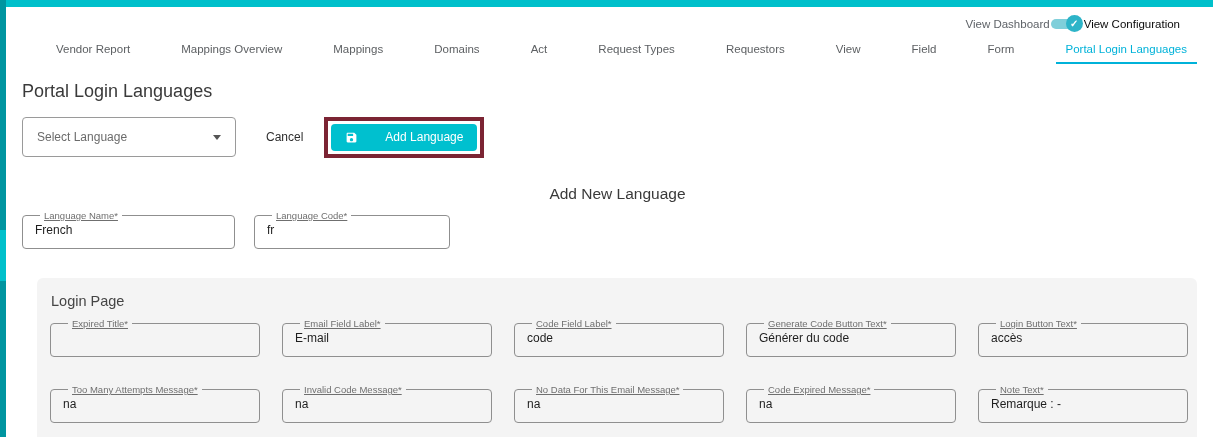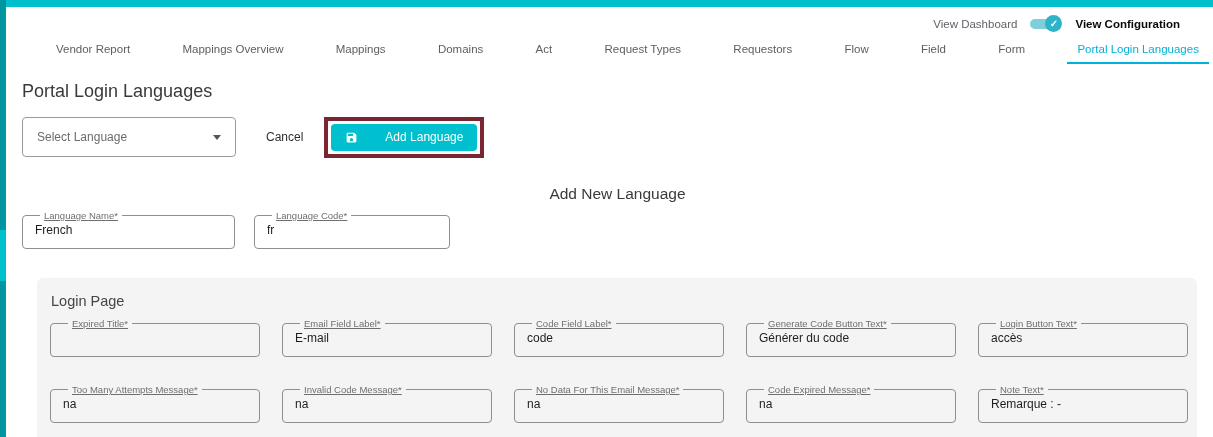--- a/index.html
+++ b/index.html
@@ -10,30 +10,30 @@
     -webkit-font-smoothing:antialiased;
   }
   
   .top-accent { position:absolute; left:0; top:0; width:100%; height:7px; background:var(--accent-top,#00c0cb); z-index:1; }
   .left-accent { position:absolute; left:0; top:0; width:6px; height:100%; background:var(--accent-left,#0095a0); z-index:2; }
   .left-accent-thumb { position:absolute; left:0; top:230px; width:6px; height:51px; background:var(--accent-top,#00c0cb); }
 
   .content { position:absolute; left:6px; top:7px; width:1207px; height:430px; }
 
   
-  .view-toggle-row { display:flex; align-items:center; justify-content:flex-end; padding:8px 33px 0 0; gap:13px; }
+  .view-toggle-row { display:flex; align-items:center; justify-content:flex-end; padding:8px 33px 0 0; gap:1px; }
   .toggle-left-label { font-size:11.5px; color:#5f6368; }
-  .toggle-right-label { font-size:11.5px; font-weight:700; color:#0a0a0a; }
+  .toggle-right-label { font-size:11.5px; font-weight:400; color:#0a0a0a; }
   .toggle { position:relative; width:32px; height:17px; cursor:pointer; flex:0 0 auto; }
   .toggle-track { position:absolute; left:0; top:4px; width:26px; height:10px; border-radius:5px; background:#7fcfda; }
   .toggle-thumb { position:absolute; right:0; top:0; width:17px; height:17px; border-radius:50%;
     background:#2db4c8; color:#fff; font-size:10px; line-height:17px; text-align:center; font-weight:700; }
 
   
-  .tabs { display:flex; justify-content:space-between; align-items:flex-end; padding:8px 4px 0 40px; height:32px; box-sizing:border-box; }
+  .tabs { display:flex; justify-content:space-between; align-items:flex-end; padding:8px 16px 0 40px; height:32px; box-sizing:border-box; }
   .tab { font-size:11.5px; color:#5d6063; padding:0 10px 9px 10px; cursor:pointer; white-space:nowrap; }
   .tab.active { color:var(--accent-active,#00b2d9); border-bottom:2px solid var(--accent-active,#00b2d9); padding-bottom:7px; }
 
   .page-title { margin:17px 0 0 16px; font-size:18px; font-weight:400; color:#3a3a3a; }
 
   
   .action-row { display:flex; align-items:center; margin:12px 0 0 16px; height:46px; }
   .language-select { width:214px; height:40px; border:1px solid #9a9a9a; border-radius:4px;
     display:flex; align-items:center; justify-content:space-between; padding:0 14px; box-sizing:border-box; cursor:pointer; background:#fff;text-align:right; }
   .language-select .sel-label { font-size:12px; color:#6b6b6b; }
@@ -82,21 +82,21 @@
   </div>
 
   <nav class="tabs">
     <div class="tab">Vendor Report</div>
     <div class="tab">Mappings Overview</div>
     <div class="tab">Mappings</div>
     <div class="tab">Domains</div>
     <div class="tab">Act</div>
     <div class="tab">Request Types</div>
     <div class="tab">Requestors</div>
-    <div class="tab">Flow</div>
+    <div class="tab">View</div>
     <div class="tab">Field</div>
     <div class="tab">Form</div>
     <div class="tab active">Portal Login Languages</div>
   </nav>
 
   <h1 class="page-title">Portal Login Languages</h1>
 
   <div class="action-row">
     <div class="language-select">
       <span class="sel-label">Select Language</span>

